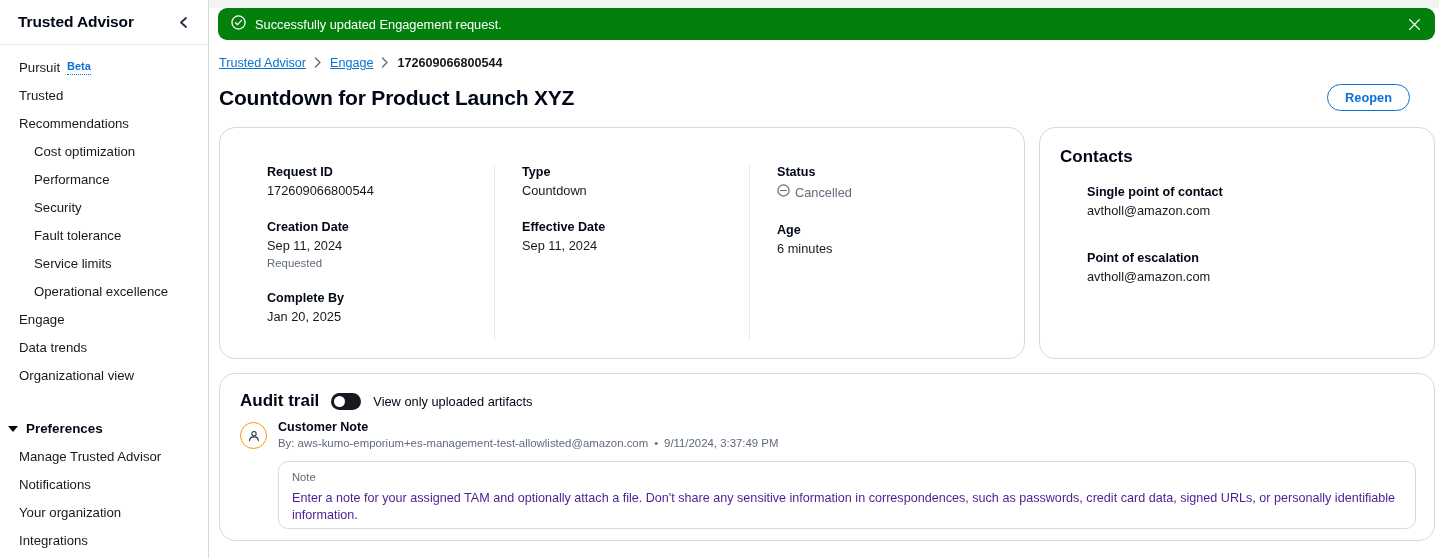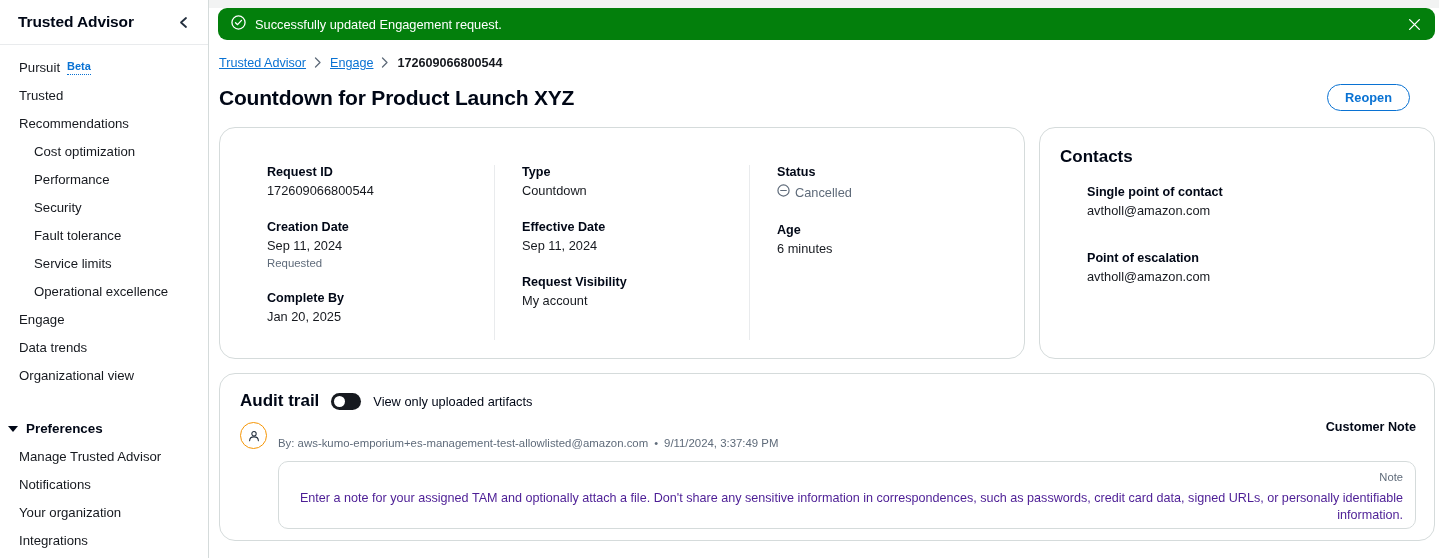--- a/index.html
+++ b/index.html
@@ -118,21 +118,21 @@
   .toggle {
     width: 30px; height: 17px; border-radius: 9px; background: #16191f;
     position: relative; cursor: pointer; flex-shrink: 0;
   }
   .toggle-knob {
     position: absolute; width: 11px; height: 11px; border-radius: 50%;
     background: #ffffff; top: 3px; left: 3px;
   }
   .toggle-label { font-size: 12.8px; color: #000716; }
 
-  .entry { display: flex; gap: 11px; margin-top: 9px; text-align: right; }
+  .entry { display: flex; gap: 11px; margin-top: 9px; }
   .avatar {
     width: 27px; height: 27px; border-radius: 50%;
     border: 1.7px solid #f59505; display: flex; align-items: center; justify-content: center;
     flex-shrink: 0; margin-top: 2px;
   }
   .entry-body { flex: 1; }
   .entry-title { font-size: 12.6px; font-weight: bold; color: #000716; }
   .entry-meta { font-size: 11.4px; color: #5f6b7a; margin-top: 3px; display: flex; align-items: center; gap: 6px; }
   .meta-dot { font-size: 11px; color: #5f6b7a; }
 
@@ -281,24 +281,20 @@
 
             <div class="detail-col d2">
               <div class="field">
                 <div class="field-label">Type</div>
                 <div class="field-value">Countdown</div>
               </div>
               <div class="field">
                 <div class="field-label">Effective Date</div>
                 <div class="field-value">Sep 11, 2024</div>
               </div>
-              <div class="field" style="margin-top:18px;">
-                <div class="field-label">Request Visibility</div>
-                <div class="field-value">My account</div>
-              </div>
             </div>
 
             <div class="detail-col d3">
               <div class="field">
                 <div class="field-label">Status</div>
                 <div class="status-line">
                   <span>
                     <svg width="13" height="13" viewBox="0 0 14 14">
                         <circle cx="7" cy="7" r="6" stroke="#5f6b7a" stroke-width="1.3" fill="none"></circle>
                         <path d="M4 7 L10 7" stroke="#5f6b7a" stroke-width="1.3" stroke-linecap="round"></path>

